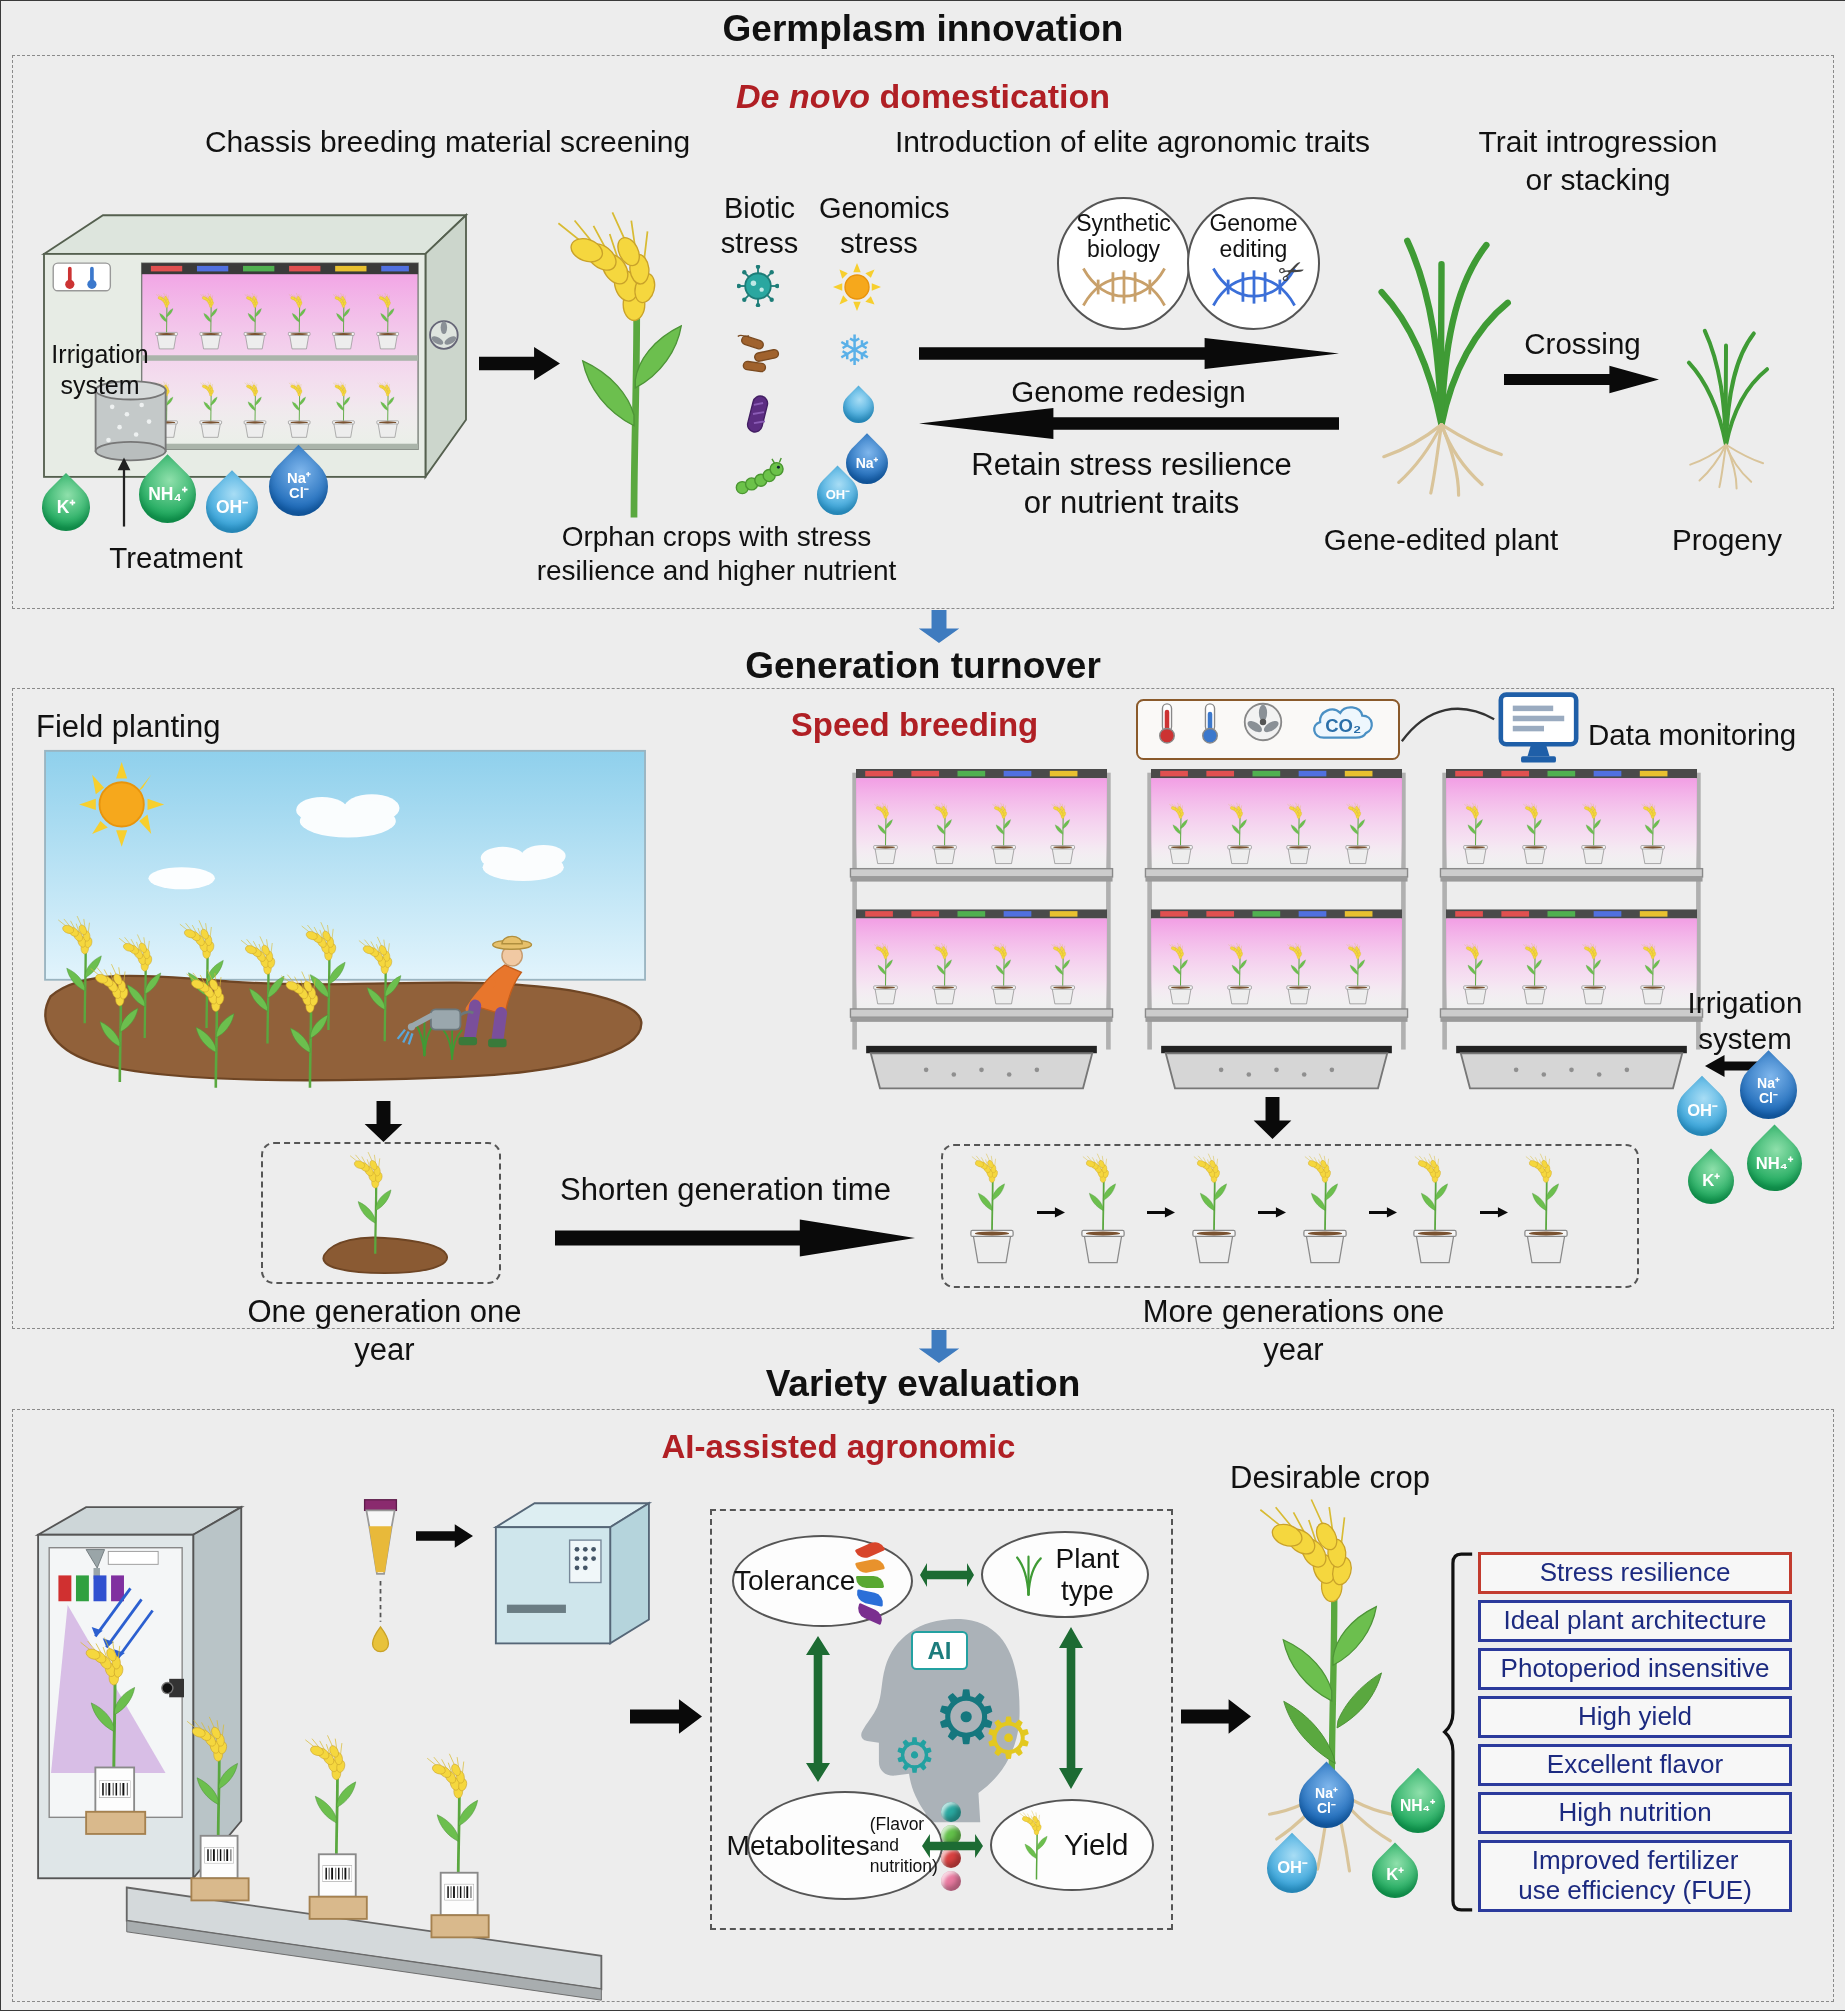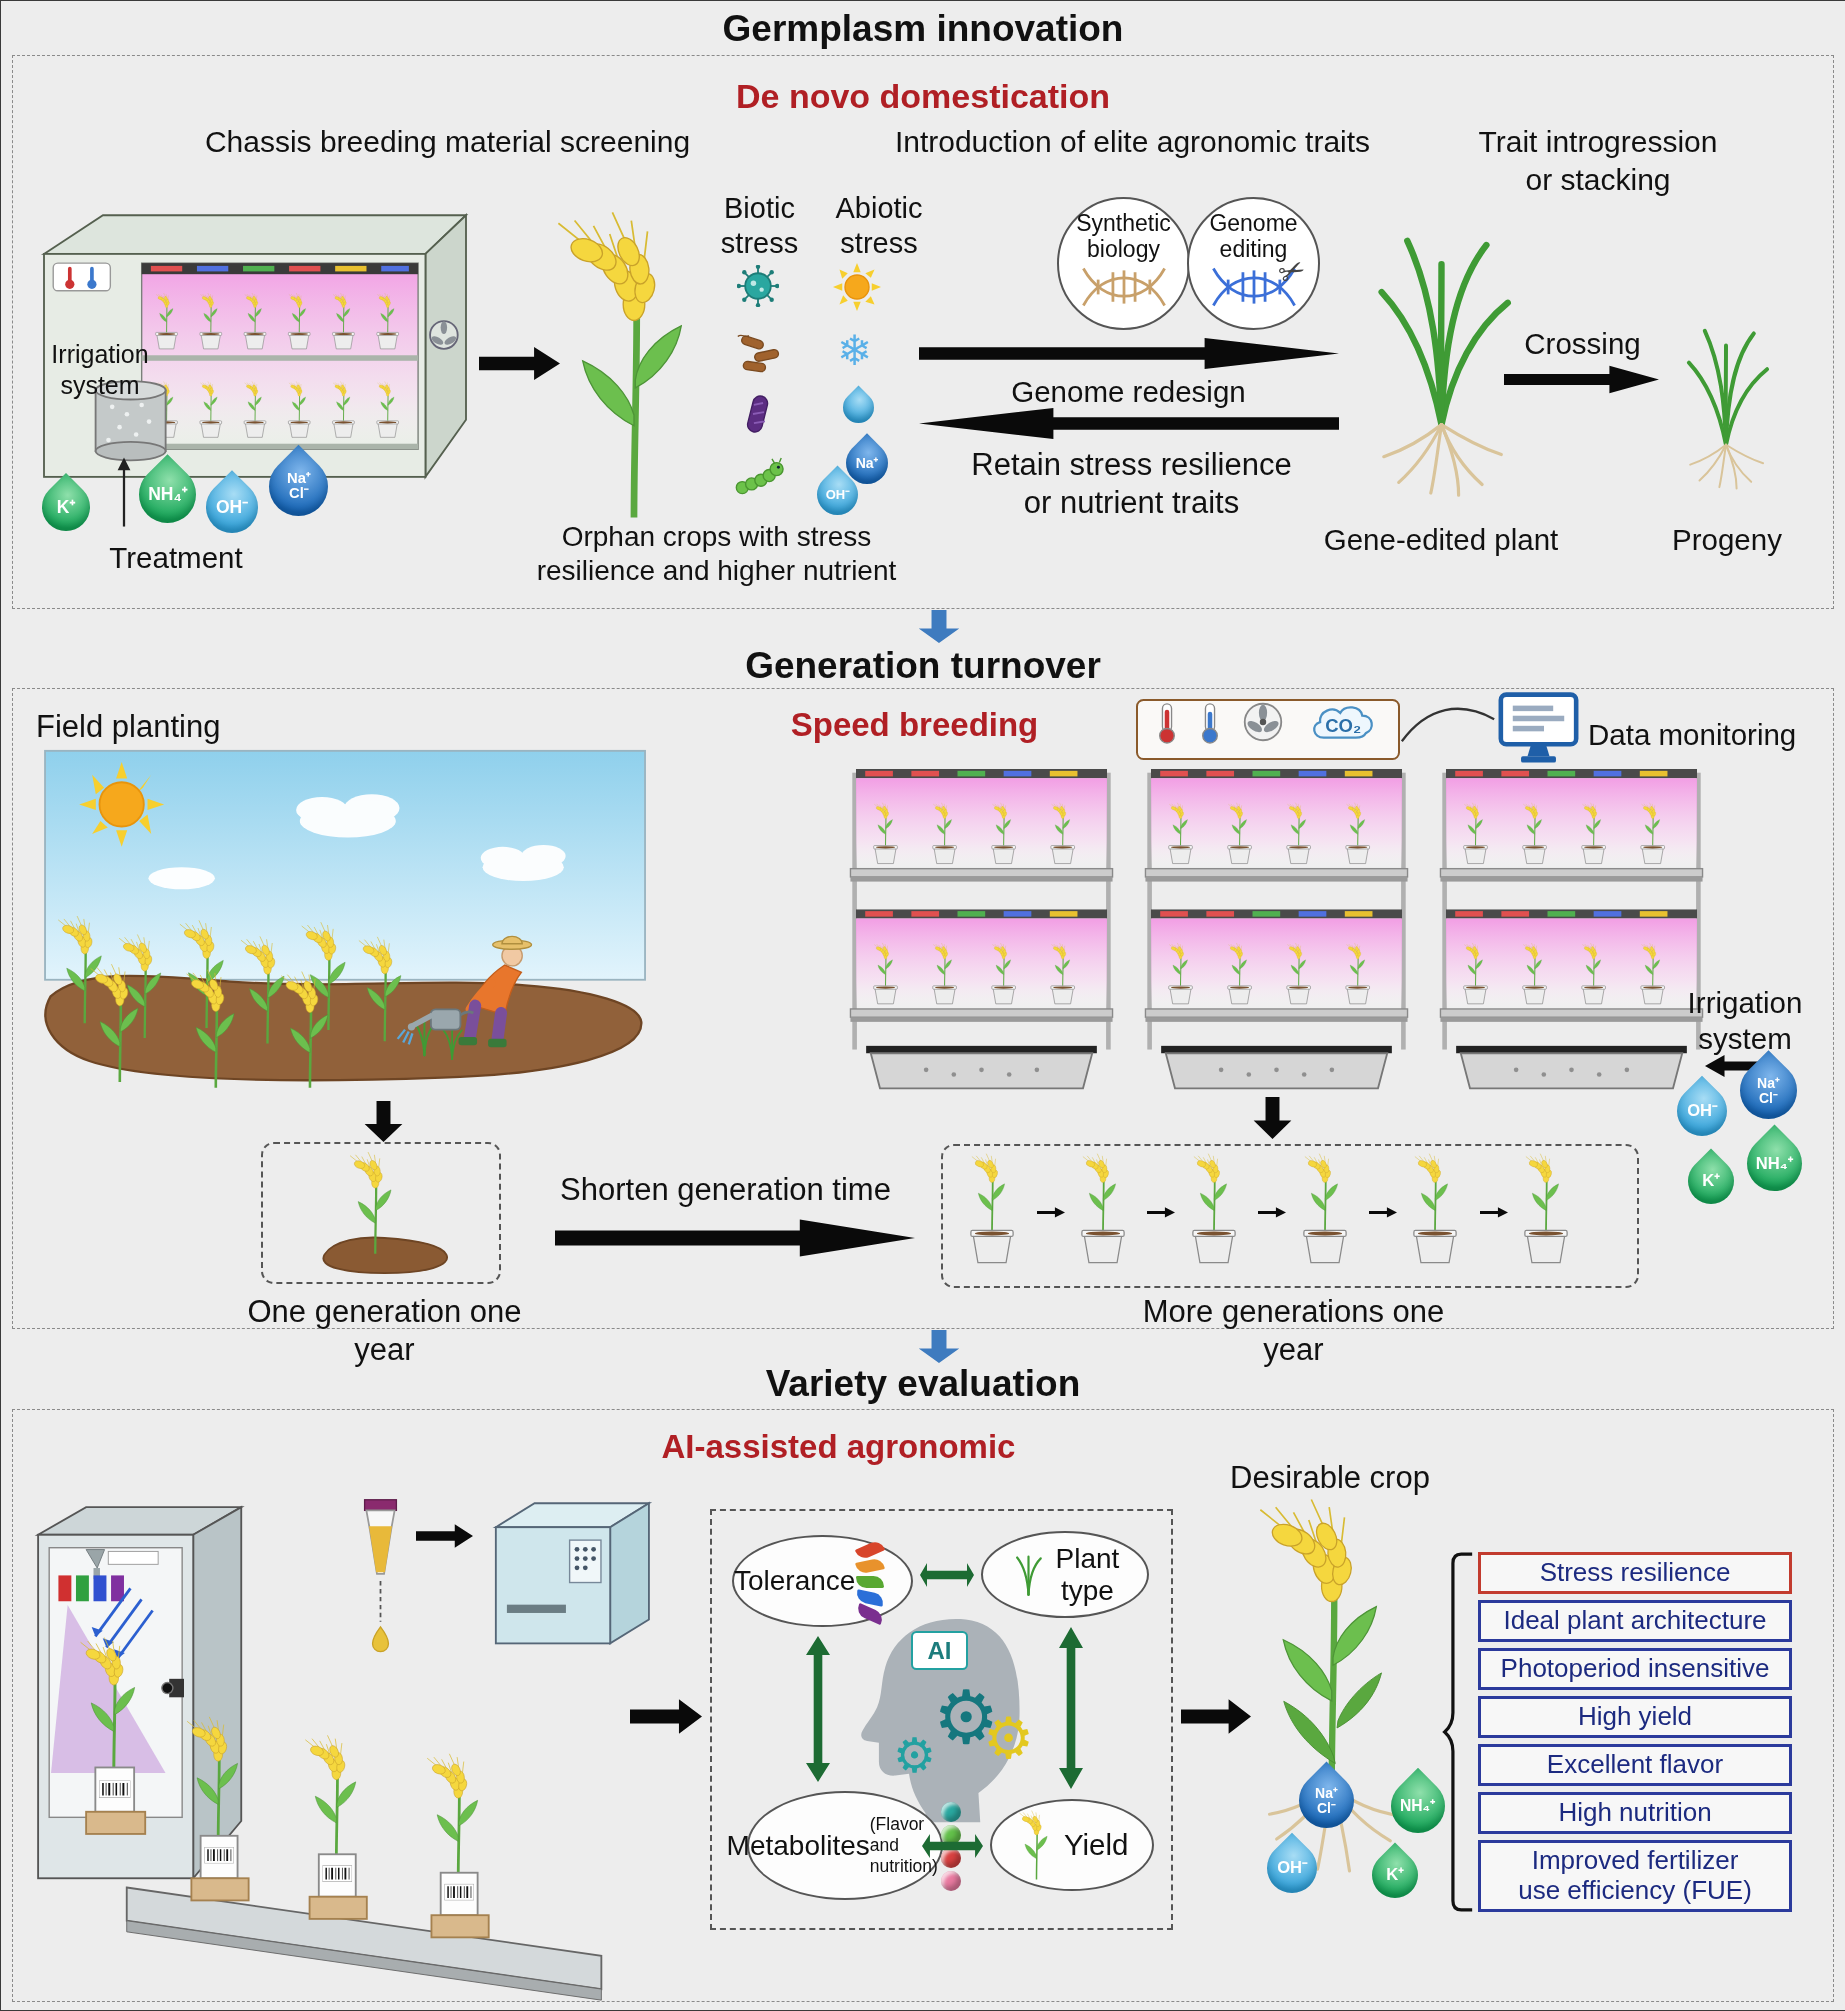--- a/index.html
+++ b/index.html
@@ -2,21 +2,21 @@
 <html style="font-size:14.8px"><head>
 <meta charset="utf-8">
 <style>
   *{margin:0;padding:0;box-sizing:border-box}
   body{background:#d8d8d8;font-family:"Liberation Sans",sans-serif;color:#111}
   #fig{position:relative;width:1846px;height:2011px;background:#ededed;border:1.8px solid #3a3a3a;overflow:hidden}
   .abs{position:absolute}
   .panel{position:absolute;border:1.8px dashed #8a8a8a}
   .title{position:absolute;left:0;width:100%;text-align:center;font-weight:bold;font-size:37px}
   .subtitle{position:absolute;left:0;width:100%;text-align:center;font-weight:bold;font-size:34px;color:#b01f24}
-  .em{}
+  .em{font-style:italic}
   .hdr{position:absolute;text-align:center;font-size:30px;line-height:1.25}
   .lbl{position:absolute;font-size:29.5px;line-height:1.22}
   .ctr{text-align:center}
   .arr-r{position:absolute;background:#0a0a0a;clip-path:polygon(0 33%,68% 33%,68% 8%,100% 50%,68% 92%,68% 67%,0 67%)}
   .arr-l{position:absolute;background:#0a0a0a;clip-path:polygon(100% 33%,32% 33%,32% 8%,0 50%,32% 92%,32% 67%,100% 67%)}
   .arr-d{position:absolute;background:#0a0a0a;clip-path:polygon(33% 0,67% 0,67% 56%,96% 56%,50% 100%,4% 56%,33% 56%)}
   .arr-d.blue{background:#3e7bbf}
   .arr-thin{position:absolute;background:#0a0a0a;clip-path:polygon(0 40%,64% 40%,64% 16%,100% 50%,64% 84%,64% 60%,0 60%)}
   .garr-v{position:absolute;background:#1d6b33;clip-path:polygon(50% 0,100% 13%,68% 13%,68% 87%,100% 87%,50% 100%,0 87%,32% 87%,32% 13%,0 13%)}
   .garr-h{position:absolute;background:#1d6b33;clip-path:polygon(0 50%,13% 0,13% 32%,87% 32%,87% 0,100% 50%,87% 100%,87% 68%,13% 68%,13% 100%)}
@@ -247,21 +247,21 @@
   <div class="lbl ctr" style="left:517px;top:519px;width:397px;font-size:28px">
     <div>Orphan crops with stress</div>
     <div>resilience and higher nutrient</div>
   </div>
 
   <div class="lbl ctr" style="left:703px;top:190px;width:111px;font-size:29px">
     <div>Biotic</div>
       <div>stress</div>
   </div>
   <div class="lbl ctr" style="left:818px;top:190px;width:120px;font-size:29px">
-    <div>Abiotic</div>
+    <div>Genomics</div>
       <div>stress</div>
   </div>
   <svg class="abs" style="left:736px;top:264px" width="42" height="42" viewBox="0 0 46 46">
     <g stroke="#1d7d78" stroke-width="2">
       <line x1="23" y1="2" x2="23" y2="10"></line>
         <line x1="23" y1="36" x2="23" y2="44"></line>
         <line x1="2" y1="23" x2="10" y2="23"></line>
         <line x1="36" y1="23" x2="44" y2="23"></line>
       <line x1="8" y1="8" x2="14" y2="14"></line>
         <line x1="32" y1="32" x2="38" y2="38"></line>

